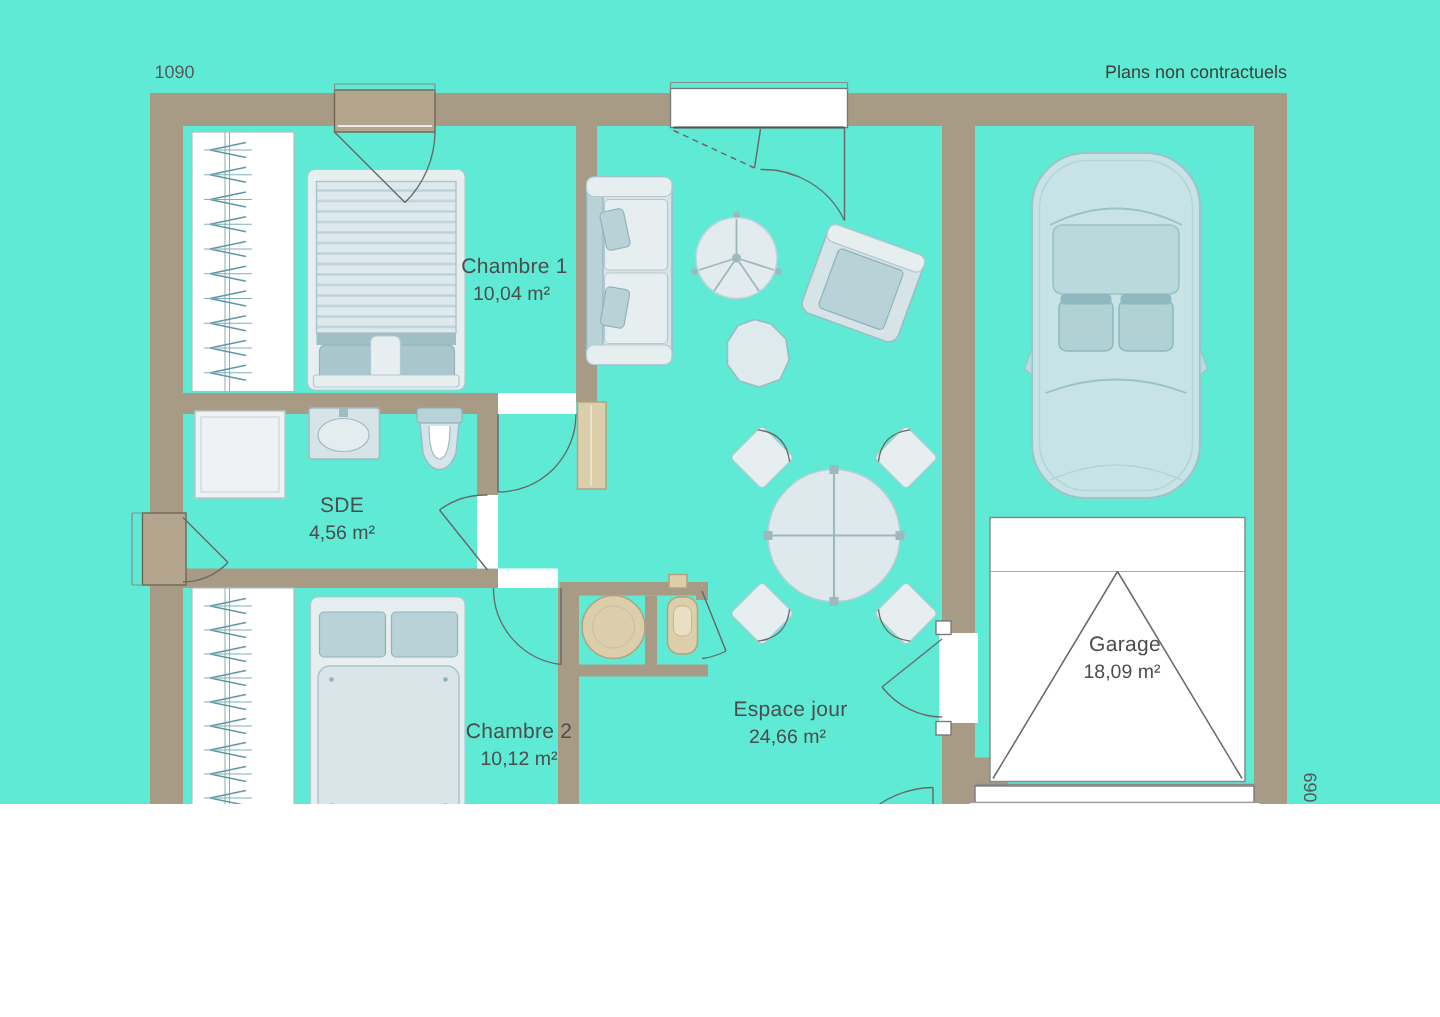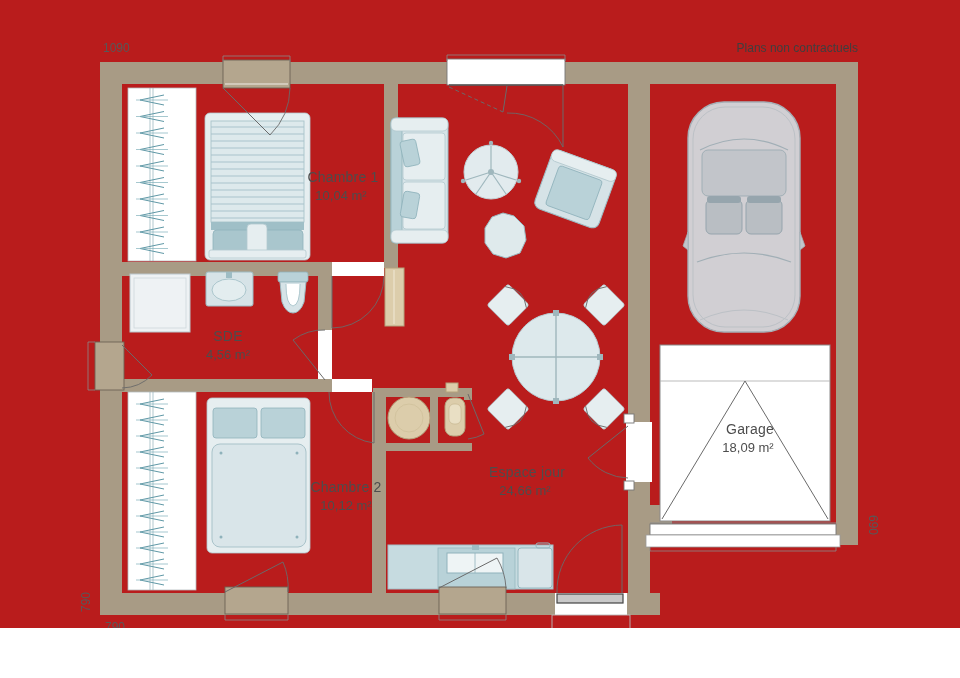--- a/index.html
+++ b/index.html
@@ -1,16 +1,16 @@
 <!DOCTYPE html>
 <html><head>
 <meta charset="utf-8">
 <style>
   html,body{margin:0;padding:0;background:#ffffff;}
-  .plan-wrap{position:relative;width:960px;height:628px;background:#b91c1c;overflow:hidden;
+  .plan-wrap{position:relative;width:960px;height:536px;background:#5eead4;overflow:hidden;
              font-family:"Liberation Sans",sans-serif;}
   svg{display:block;}
   text{font-family:"Liberation Sans",sans-serif;fill:#4d4d4d;}
   .room-name{font-size:14px;letter-spacing:.2px;}
   .room-area{font-size:13px;}
   .dim{font-size:12px;fill:#585858;}
   .disclaimer{font-size:12px;fill:#3f3f3f;}
   .thin{stroke:#6a6a6a;stroke-width:1;fill:none;}
   .arc{stroke:#6a6a6a;stroke-width:.9;fill:none;}
   .dimline{stroke:#8b8b8b;stroke-width:.8;fill:none;}

